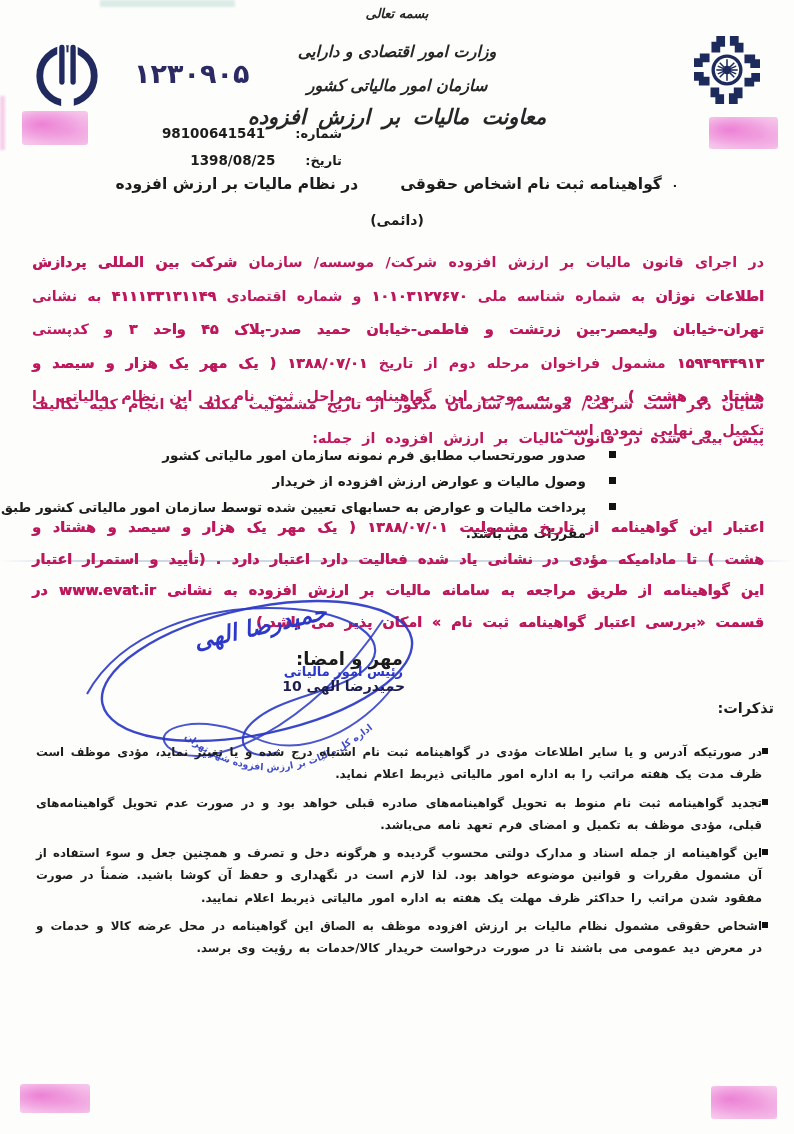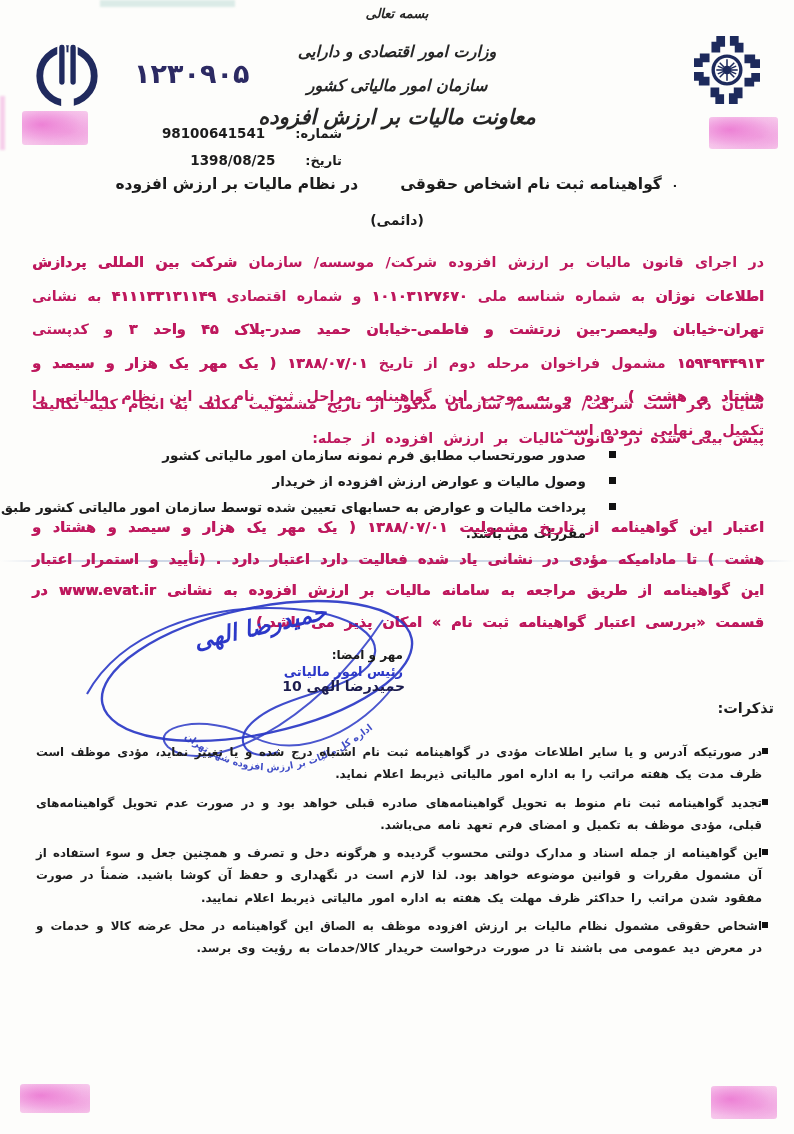--- a/index.html
+++ b/index.html
@@ -7,21 +7,21 @@
     position:relative;width:794px;height:1134px;margin:0 auto;
     background:#fdfdfb;overflow:hidden;
     font-family:"DejaVu Sans",sans-serif;color:#1c1c1c;
   }
   
   .hdr{position:absolute;left:50%;transform:translateX(-50%);white-space:nowrap;
        font-style:italic;font-weight:bold;color:#262626;direction:rtl;}
   .hdr.l1{top:6px;font-size:13px;}
   .hdr.l2{top:42px;font-size:16px;}
   .hdr.l3{top:76px;font-size:16px;}
-  .hdr.l4{top:105px;font-size:21px;letter-spacing:1px;}
+  .hdr.l4{top:105px;font-size:21px;letter-spacing:1px;font-family:Liberation Mono, monospace;}
   .hand-number{position:absolute;left:134px;top:58px;font-size:27px;font-weight:bold;
        color:#2c2a63;letter-spacing:5px;direction:rtl;}
   
   .meta-row{position:absolute;right:452px;display:flex;direction:rtl;gap:30px;align-items:baseline;}
   .meta-row .lbl{font-size:13px;font-weight:bold;}
   .meta-row .val{font-size:13.5px;font-weight:bold;direction:ltr;}
   .mr1{top:125px;} .mr2{top:152px;}
   
   .title-row{position:absolute;top:175px;left:0;right:0;display:flex;direction:rtl;
        justify-content:center;gap:42px;font-size:15.5px;font-weight:bold;}
@@ -39,21 +39,21 @@
   .sq{width:7px;height:7px;background:#111;margin-top:9px;flex:0 0 auto;}
   .sq.small{width:6px;height:6px;margin-top:7px;}
   
   .notes-head{position:absolute;top:700px;right:20px;font-size:14.5px;font-weight:bold;direction:rtl;}
   .notes{position:absolute;top:741px;right:26px;left:36px;direction:rtl;}
   .note{display:flex;direction:rtl;margin-bottom:6px;}
   .note .txt{font-size:11.8px;font-weight:700;line-height:22.3px;text-align:justify;word-spacing:2px;}
   
   .stamp-svg{position:absolute;left:62px;top:576px;overflow:visible;}
   .sig-line{position:absolute;direction:rtl;text-align:right;white-space:nowrap;}
-  .sl1{right:391px;top:648px;font-size:12px;font-weight:bold;color:#1a1a1a;}
+  .sl1{right:391px;top:648px;font-size:18px;font-weight:bold;color:#1a1a1a;}
   .sl2{right:391px;top:664px;font-size:13px;font-weight:bold;color:#2c38c8;}
   .sl3{right:389px;top:678px;font-size:14px;font-weight:bold;color:#1c1c4e;}
   
   .pink{position:absolute;border-radius:3px;filter:blur(0.7px);
     background:
       radial-gradient(ellipse at 30% 40%, rgba(236,126,212,.95), rgba(244,183,231,.55) 60%, rgba(248,213,241,.35)),
       radial-gradient(ellipse at 72% 62%, rgba(231,104,202,.8), rgba(246,196,236,.4));}
   .pm-tl{left:22px;top:111px;width:66px;height:34px;}
   .pm-tr{left:709px;top:117px;width:69px;height:32px;}
   .pm-bl{left:20px;top:1084px;width:70px;height:29px;}

